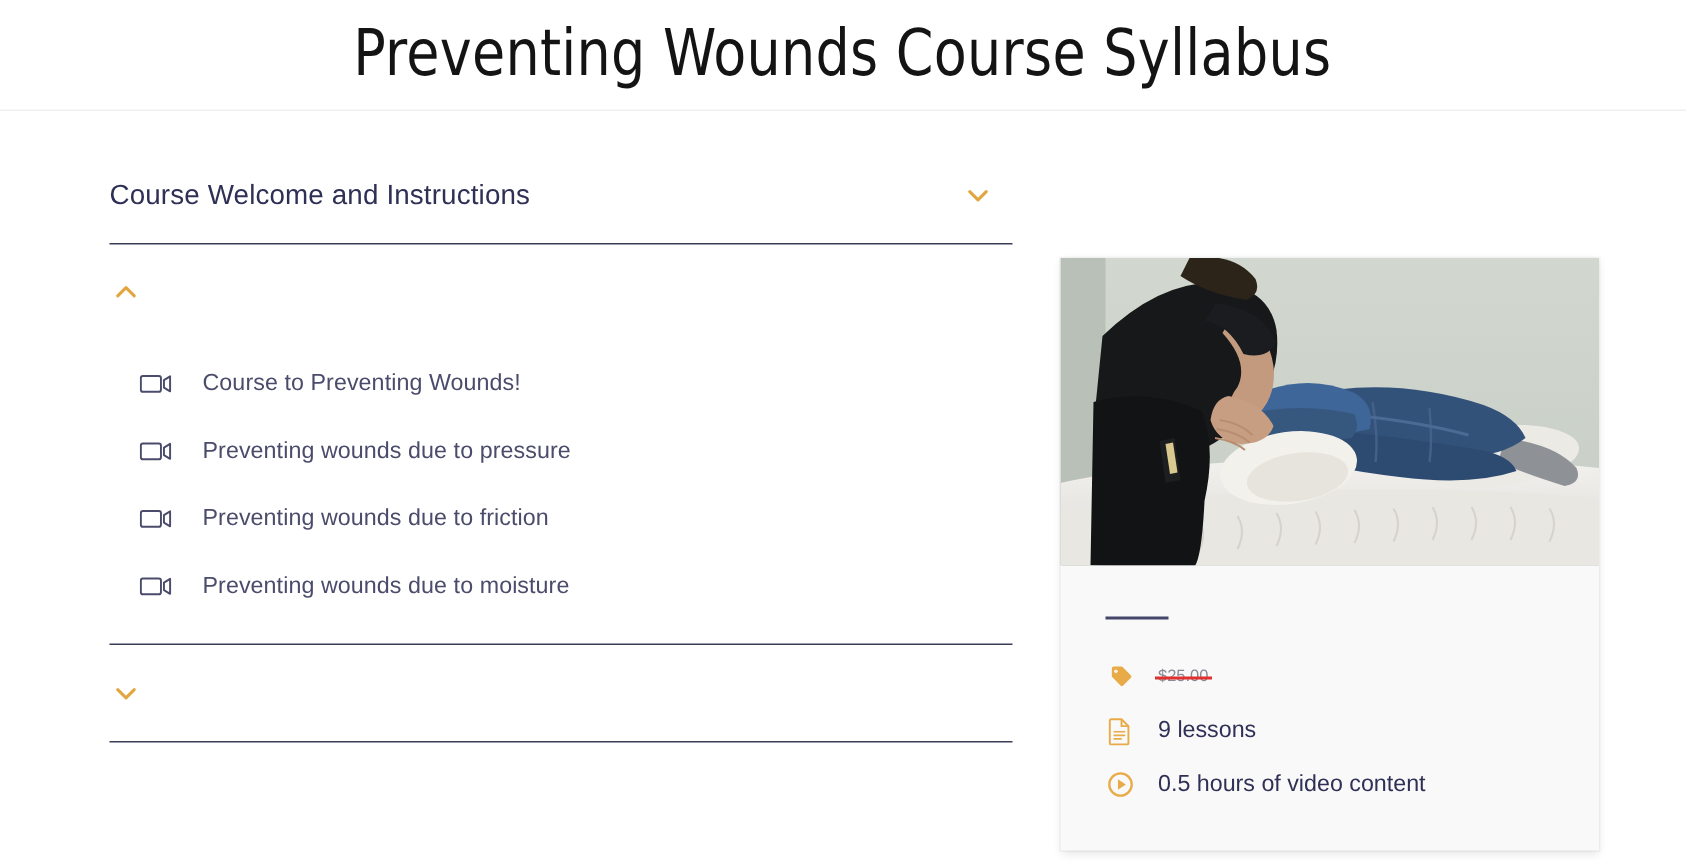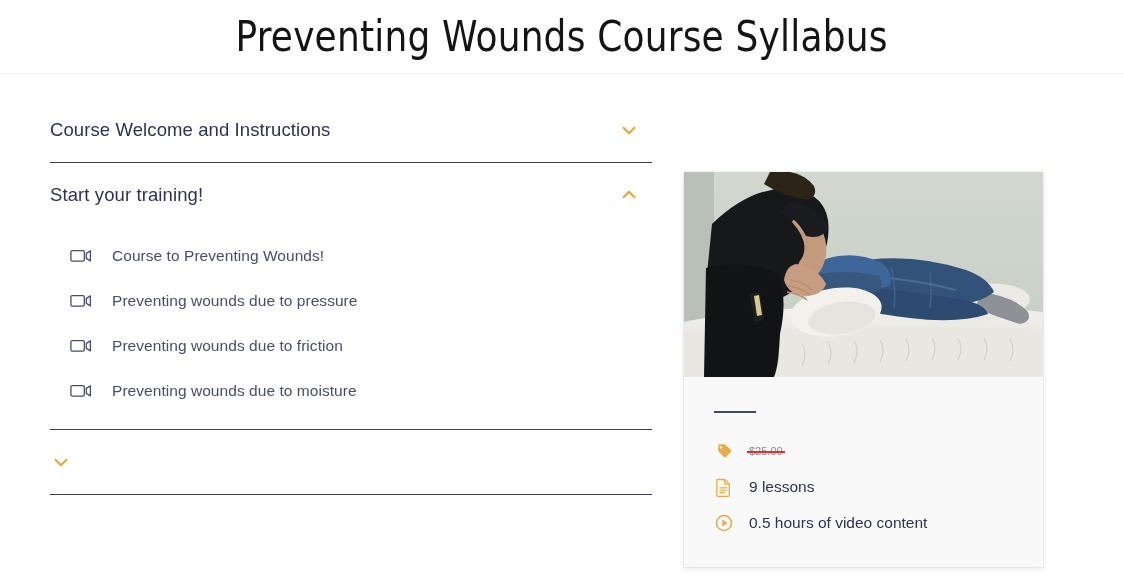--- a/index.html
+++ b/index.html
@@ -42,21 +42,21 @@
   
   .content {
     display: flex;
     align-items: flex-start;
     padding-top: 24px;
   }
 
   
   .curriculum {
     width: 602px;
-    margin-left: 50px;
+    margin-left: 73px;
     flex: 0 0 602px;
   }
 
   .section { position: relative; }
 
   .section-header {
     display: flex;
     align-items: center;
     justify-content: space-between;
     height: 64px;
@@ -215,21 +215,20 @@
             <svg viewBox="0 0 24 24" width="22" height="22" fill="none" stroke="#e3a53e" stroke-width="2.2" stroke-linecap="round" stroke-linejoin="round">
               <polyline points="6,9.5 12,15.5 18,9.5"></polyline>
             </svg>
           </span>
         </div>
         <div class="divider"></div>
       </div>
 
       <div class="section">
         <div class="section-header">
-          <span class="section-title">Start your training!</span>
           <span class="chev">
             <svg viewBox="0 0 24 24" width="22" height="22" fill="none" stroke="#e3a53e" stroke-width="2.2" stroke-linecap="round" stroke-linejoin="round">
               <polyline points="6,14.5 12,8.5 18,14.5"></polyline>
             </svg>
           </span>
         </div>
 
         <div class="lessons">
 
           <div class="lesson">

